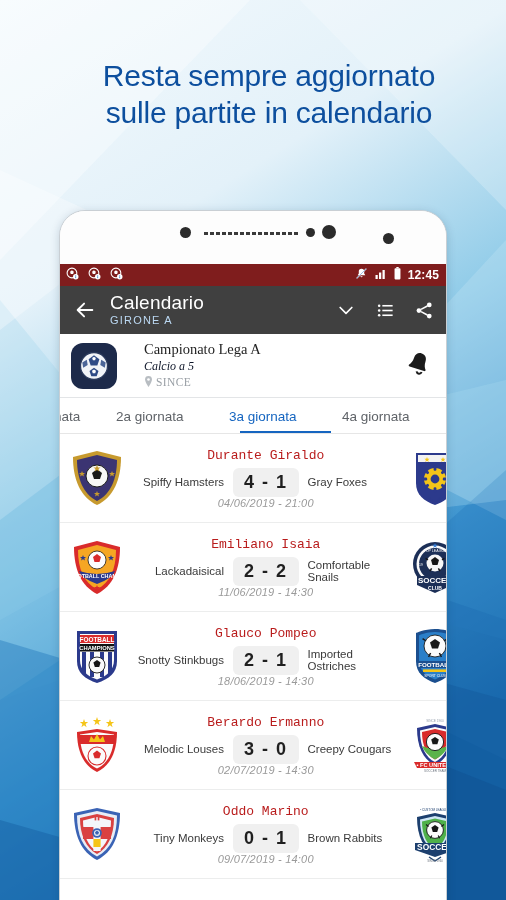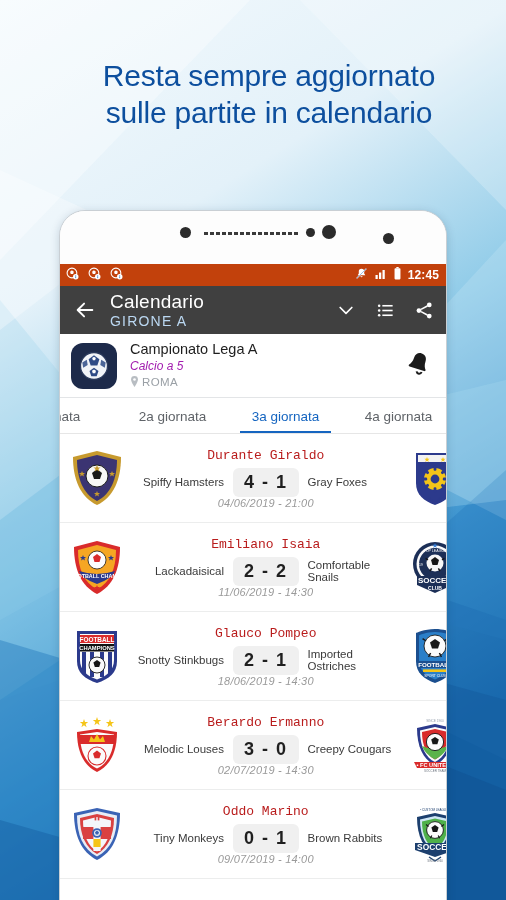--- a/index.html
+++ b/index.html
@@ -50,64 +50,64 @@
   .grille {
     position: absolute; left: 143px; top: 20px; width: 96px; height: 5px;
     background-image: radial-gradient(circle, #3a3a3a 48%, transparent 50%);
     background-size: 6px 5px;
   }
 
   .screen { width: 386px; height: 646px; background: #fff; overflow: hidden; }
 
   
   .statusbar {
-    height: 22px; background: #c2410c;
+    height: 22px; background: #7f1d1d;
     display: flex; align-items: center;
     padding: 0 7px 0 6px;
     color: #fff;
   }
   .sb-left { display: flex; align-items: center; gap: 9px; }
   .sb-right { margin-left: auto; display: flex; align-items: center; gap: 6px; }
   .sb-time { font-size: 12px; font-weight: 700; letter-spacing: .1px; }
 
   
   .appbar {
     height: 48px; background: #404040; color: #fff;
     display: flex; align-items: center; padding: 0 12px 0 10px;
   }
   .back { width: 30px; height: 30px; display:flex; align-items:center; justify-content:center; }
   .titles { margin-left: 10px; line-height: 1.06; }
   .t-main { font-size: 19px; font-weight: 400; letter-spacing: .2px; }
-  .t-sub { font-size: 14px; color: #bbd8f2; letter-spacing: 1.2px; margin-top: 2px; }
+  .t-sub { font-size: 11px; color: #bbd8f2; letter-spacing: 1.2px; margin-top: 2px; }
   .ab-actions { margin-left: auto; display: flex; align-items: center; gap: 20px; }
   .ab-actions > span { display:flex; align-items:center; justify-content:center; }
 
   
   .league {
     height: 64px; background: #fff; display: flex; align-items: center;
     padding: 0 14px 0 11px; border-bottom: 1px solid #e3e5e7;
   }
   .crest-lg {
     width: 46px; height: 46px; border-radius: 12px;
     background: #1d2a4a; display:flex; align-items:center; justify-content:center;
     flex: 0 0 auto;
   }
-  .league-txt { margin-left: 13px; line-height: 1.15; }
+  .league-txt { margin-left: 27px; line-height: 1.15; font-family: Liberation Serif, serif; }
   .lg-name { font-size: 14.5px; color: #1e1e1e; }
-  .lg-type { font-size: 12px; color: #a21caf; font-style: italic; margin-top: 2px; }
+  .lg-type { font-size: 12px; color: #0f172a; font-style: italic; margin-top: 2px; }
   .lg-city { font-size: 11.5px; color: #9aa0a6; margin-top: 2px; display:flex; align-items:center; gap:3px; letter-spacing:.4px;}
   .bell { margin-left: auto; }
 
   
   .tabs {
     height: 36px; background: #fff; display: flex; align-items: stretch;
     position: relative; overflow: hidden;
   }
   .tab {
-    display: flex; align-items: center; justify-content: center;
+    display: flex; align-items: center; 
     font-size: 13.5px; color: #5f6368; white-space: nowrap;
     position: relative; flex: 0 0 auto;
   }
   .tab.t0 { width: 74px; justify-content: flex-start; padding-left: 0; margin-left: -18px; }
   .tab.t1 { width: 113px; }
   .tab.t2 { width: 113px; color: #1565c0; }
   .tab.t3 { width: 113px; }
   .tab.active::after {
     content: ""; position: absolute; left: 11px; right: 11px; bottom: 0;
     height: 3px; background: #1565c0;
@@ -303,21 +303,21 @@
       <div class="league-txt">
         <div class="lg-name">Campionato Lega A</div>
         <div class="lg-type">Calcio a 5</div>
         <div class="lg-city">
           <span>
             <svg width="9" height="11" viewBox="0 0 12 16">
                 <path d="M6 0a5 5 0 0 0-5 5c0 3.6 5 11 5 11s5-7.4 5-11a5 5 0 0 0-5-5z" fill="#b8bdc2"></path>
                 <circle cx="6" cy="5" r="1.9" fill="#fff"></circle>
               </svg>
           </span>
-          <span>ROMA</span>
+          <span>SINCE</span>
         </div>
       </div>
       <span class="bell">
         <svg width="26" height="28" viewBox="0 0 26 28">
             <path d="M13 3c-3.6 0-6 2.6-6 6.2 0 4.4-1.2 6.4-2.6 8.2-.6.8 0 1.7 1 1.7h15.2c1 0 1.6-.9 1-1.7-1.4-1.8-2.6-3.8-2.6-8.2C19 5.6 16.6 3 13 3z" fill="#1b1b1b" transform="rotate(18 13 12)"></path>
             <path d="M10.6 21.4a2.6 2.6 0 0 0 5 .6" fill="none" stroke="#1b1b1b" stroke-width="2"></path>
           </svg>
       </span>
     </div>
 

